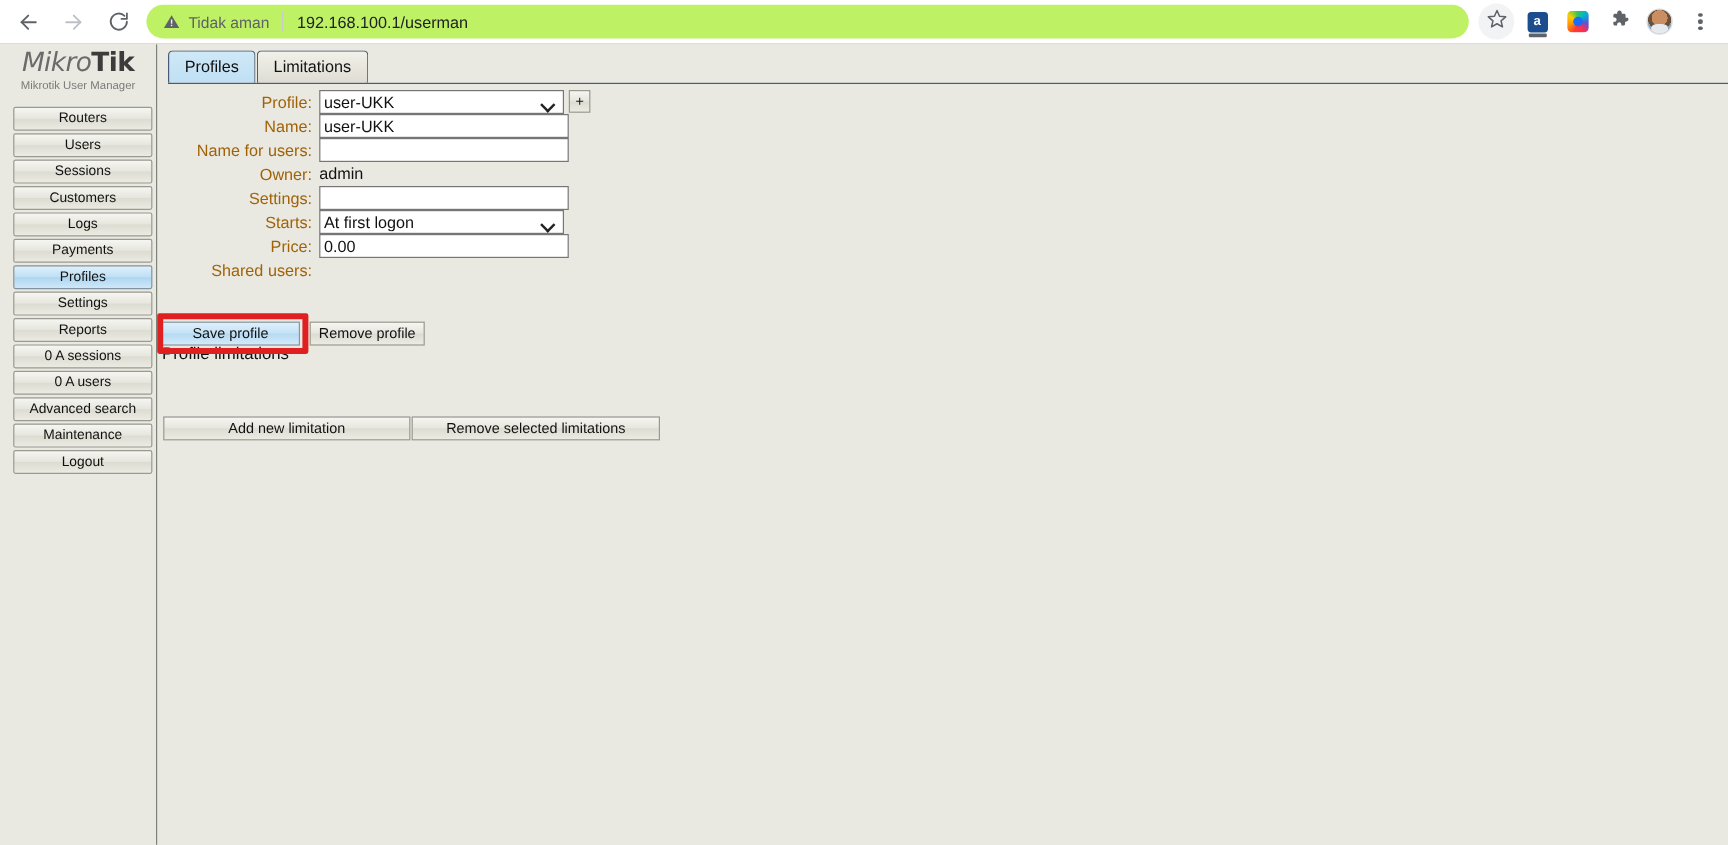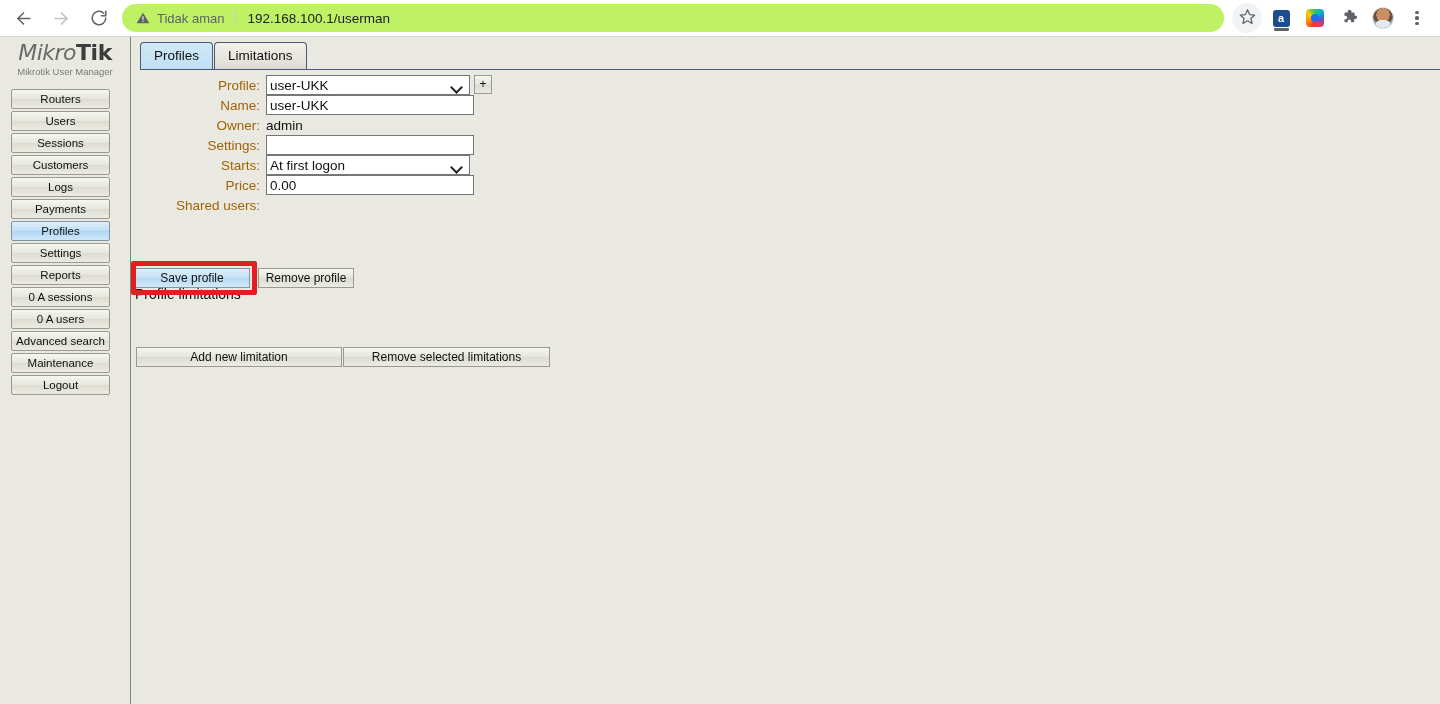--- a/index.html
+++ b/index.html
@@ -122,21 +122,21 @@
     text-align: center;
   }
   .logo-mark b { font-style: normal; color: #3c3c3c; font-weight: bold; }
   .logo-sub {
     font-size: 9.5px; color: #7a7a7a;
     margin-top: 2px;
     font-family: "Liberation Sans", sans-serif;
   }
   .menu { margin-top: 12px; padding: 0 11px; }
   .menu-btn {
-    display: block; width: 99px; height: 20px;
+    display: block; width: 116px; height: 20px;
     margin-bottom: 2px;
     font-size: 11.5px; color: #111;
     text-align: center; line-height: 18px;
     background: linear-gradient(to bottom, #f6f6f2 0%, #e6e6de 48%, #dcdcd2 52%, #ebebe3 100%);
     border: 1px solid #9a9a92;
     border-radius: 2px;
     cursor: pointer;
     font-family: "Liberation Sans", sans-serif;
   }
   .menu-btn.active {
@@ -404,20 +404,26 @@
         </div>
       </div>
 
       <div class="frow">
         <div class="fl">Name:</div>
         <div class="fc">
           <input class="ti" type="text" value="user-UKK" style="">
         </div>
       </div>
 
+      <div class="frow">
+        <div class="fl">Name for users:</div>
+        <div class="fc">
+          <input class="ti" type="text" value="" style="">
+        </div>
+      </div>
 
       <div class="frow">
         <div class="fl">Owner:</div>
         <div class="fc">
           <span class="static-val">admin</span>
         </div>
       </div>
 
       <div class="frow">
         <div class="fl">Settings:</div>

